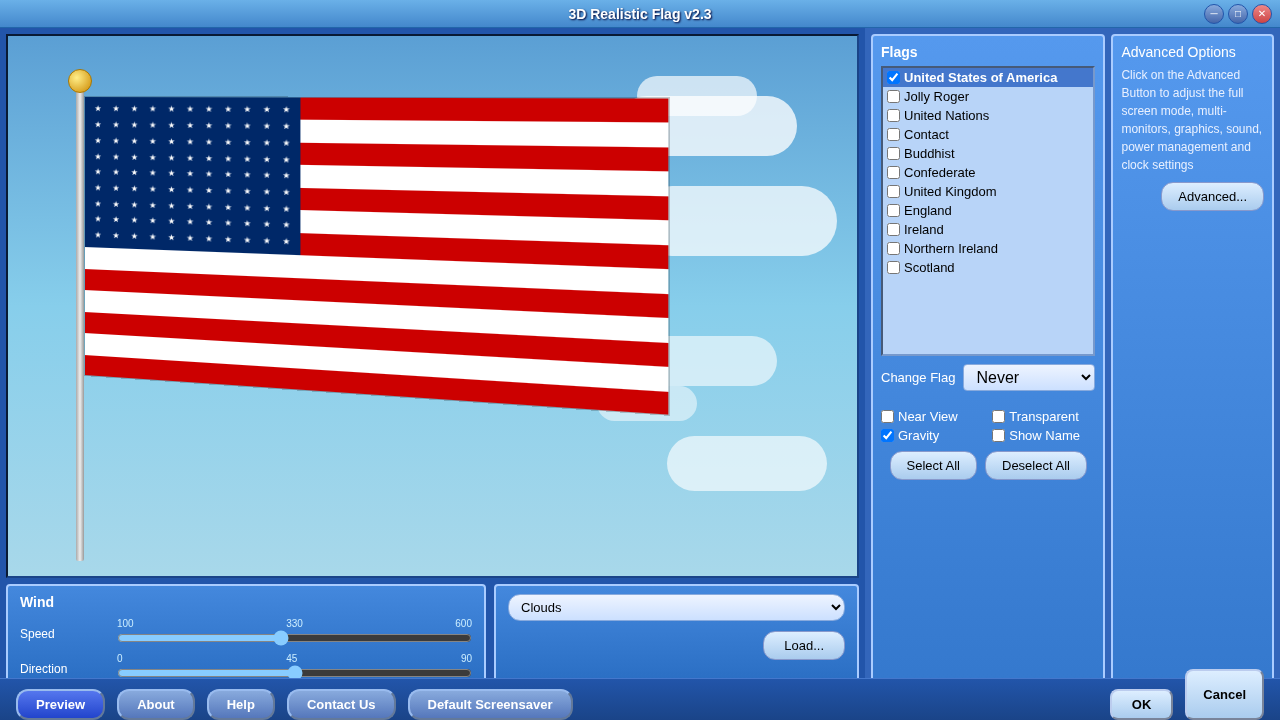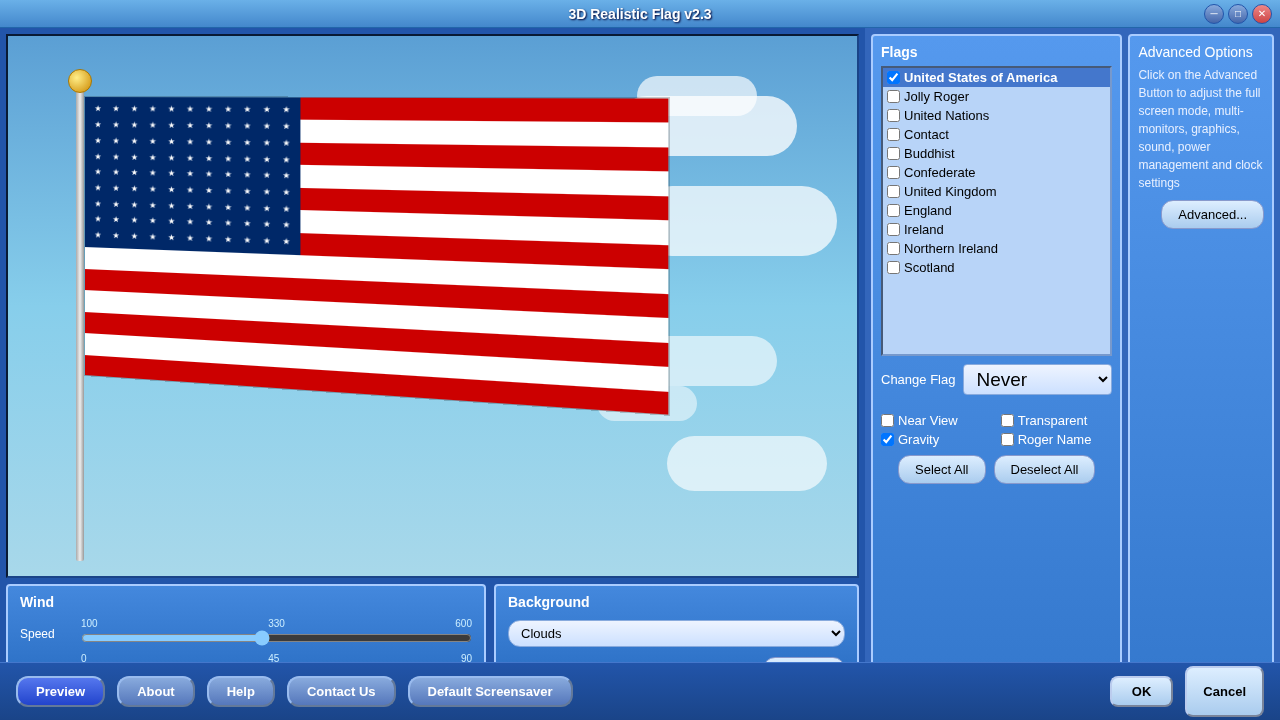--- a/index.html
+++ b/index.html
@@ -197,20 +197,21 @@
       margin-bottom: 4px;
     }
     .slider-label {
       color: #ffffff;
       width: 55px;
       font-size: 12px;
     }
     .slider-track {
       flex: 1;
       position: relative;
+      margin-left: 36px;
     }
     .slider-marks {
       display: flex;
       justify-content: space-between;
       color: #cceeff;
       font-size: 10px;
       margin-bottom: 1px;
     }
     input[type=range] {
       width: 100%;
@@ -308,21 +309,21 @@
       color: #ffffff;
       font-size: 13px;
       white-space: nowrap;
     }
     .change-flag-select {
       flex: 1;
       padding: 3px 8px;
       border-radius: 4px;
       border: 1px solid #88aadd;
       background: linear-gradient(to bottom, #eef4ff, #cce0ff);
-      font-size: 19px;
+      font-size: 16px;
       cursor: pointer;
     }
 
     #options-row {
       display: grid;
       grid-template-columns: 1fr 1fr;
       gap: 4px 8px;
       margin-top: 18px;
     }
     .option-item {
@@ -379,24 +380,24 @@
       cursor: pointer;
       font-size: 13px;
     }
 
     
     #footer {
       position: absolute;
       bottom: 0;
       left: 0;
       right: 0;
-      height: 58px;
+      height: 42px;
       background: linear-gradient(to bottom, #2255aa, #1a4488);
       display: flex;
-      align-items: center;
+      align-items: flex-end;
       padding: 0 16px;
       gap: 12px;
       border-top: 1px solid #4477cc;
     }
     .footer-btn {
       padding: 6px 18px;
       background: linear-gradient(to bottom, #88aadd, #5577bb);
       border: 2px outset #99bbee;
       border-radius: 12px;
       cursor: pointer;
@@ -591,21 +592,20 @@
               <span>0</span>
               <span>45</span>
               <span>90</span>
             </div>
             <input type="range" min="0" max="90" value="45" style="width: 100%;">
           </div>
         </div>
       </div>
 
       <div id="background-panel">
-        <div id="bg-title">Background</div>
         <select class="styled-select">
           <option>Clouds</option>
           <option>Blue Sky</option>
           <option>Sunset</option>
           <option>Night</option>
           <option>Custom</option>
         </select>
         <button class="load-btn">Load...</button>
       </div>
 
@@ -684,21 +684,21 @@
         <div class="option-item">
           <input type="checkbox" style="">
           <span>Transparent</span>
         </div>
         <div class="option-item">
           <input type="checkbox" checked="" style="">
           <span>Gravity</span>
         </div>
         <div class="option-item">
           <input type="checkbox" style="">
-          <span>Roger Name</span>
+          <span>Show Name</span>
         </div>
       </div>
 
       <div id="select-row">
         <button class="sel-btn">Select All</button>
         <button class="sel-btn">Deselect All</button>
       </div>
     </div>
 
     <div id="advanced-section">

